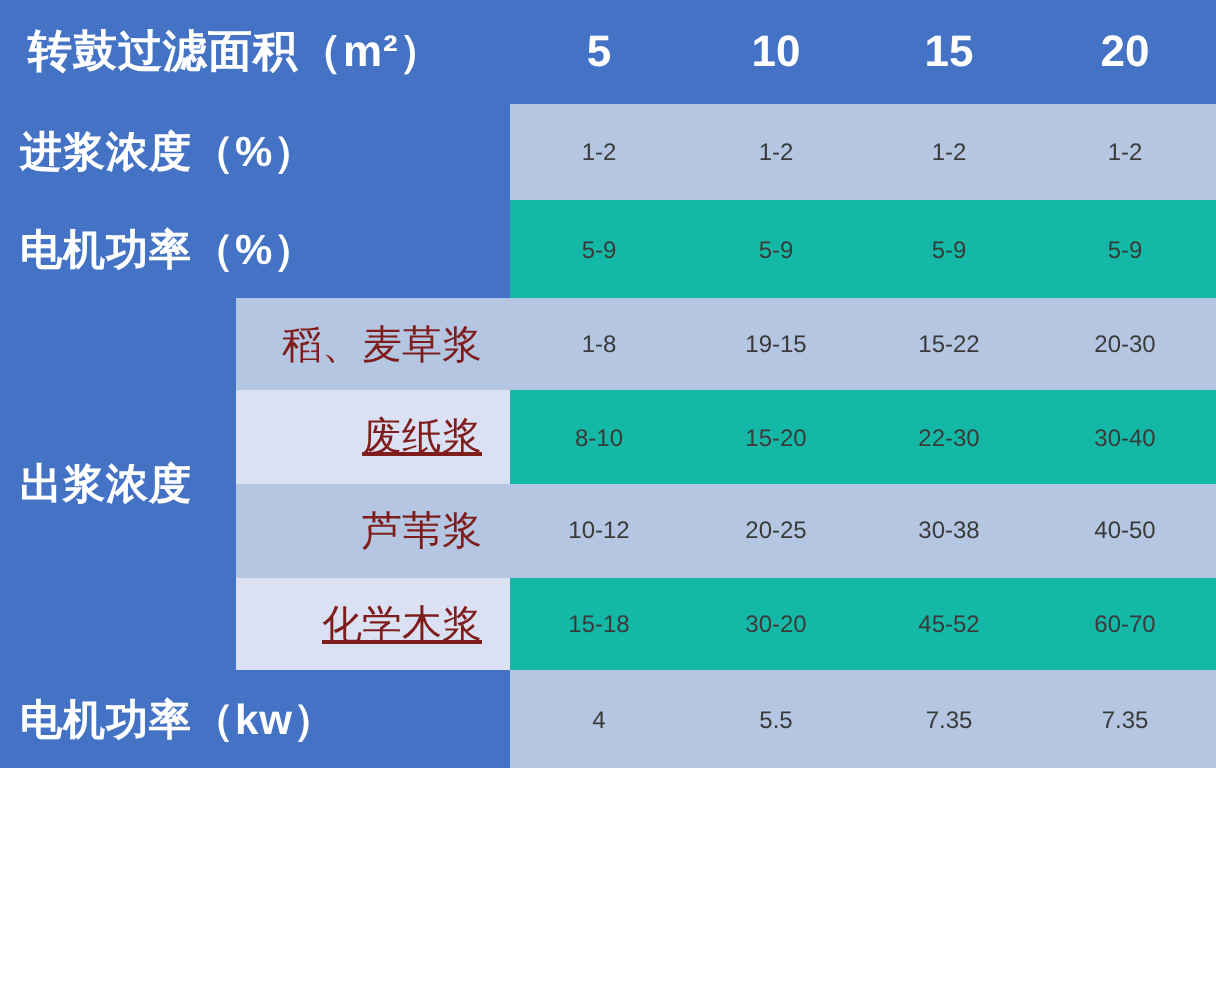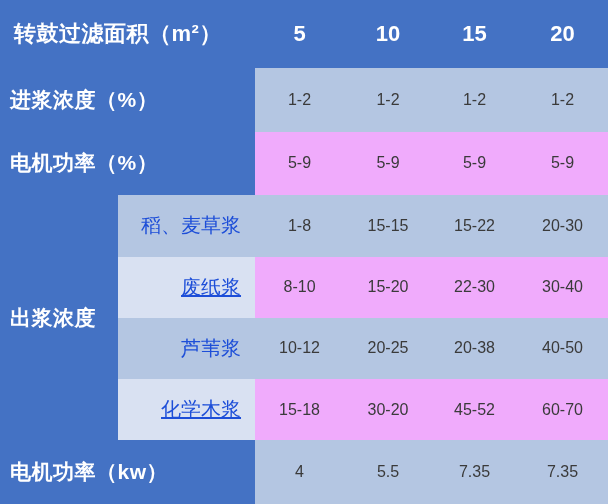--- a/index.html
+++ b/index.html
@@ -9,21 +9,21 @@
   }
   body {
     width: 608px;
     height: 504px;
     overflow: hidden;
     font-family: "Liberation Sans", "DejaVu Sans", sans-serif;
   }
 
   #spec-table {
     width: 608px;
-    height: 504px;
+    height: 384px;
     border-collapse: separate;
     border-spacing: 0;
     table-layout: fixed;
     background: #ffffff;
   }
 
   #spec-table td {
     padding: 0 10px;
     vertical-align: middle;
     border: 0;
@@ -56,31 +56,31 @@
     color: #ffffff;
     font-weight: bold;
     font-size: 22px;
     text-align: center;
     border-top: 4px solid #ffffff;
   }
 
   
   .cell {
     color: #3a3a3a;
-    font-size: 16px;
+    font-size: 12px;
     text-align: center;
     border-top: 4px solid #ffffff;
     border-left: 4px solid #ffffff;
   }
   .cell.shade-dark  { background: #b4c6e2; }
-  .cell.shade-light { background: #f0abfc; }
+  .cell.shade-light { background: #14b8a6; }
 
   
   .sublbl {
-    color: #1d4ed8;
+    color: #7f1d1d;
     font-size: 20px;
     text-align: right;
     padding-right: 14px !important;
     border-top: 4px solid #ffffff;
   }
   .sublbl.shade-dark  { background: #b4c6e2; }
   .sublbl.shade-light { background: #d9e1f2; text-decoration: underline; }
 </style>
 </head>
 <body>
@@ -117,38 +117,38 @@
       <td class="cell shade-light">5-9</td>
       <td class="cell shade-light">5-9</td>
       <td class="cell shade-light">5-9</td>
       <td class="cell shade-light">5-9</td>
     </tr>
 
     <tr>
       <td class="lbl lbl-merged" rowspan="4">出浆浓度</td>
       <td class="sublbl shade-dark">稻、麦草浆</td>
       <td class="cell shade-dark">1-8</td>
-      <td class="cell shade-dark">15-15</td>
+      <td class="cell shade-dark">19-15</td>
       <td class="cell shade-dark">15-22</td>
       <td class="cell shade-dark">20-30</td>
     </tr>
 
     <tr>
       <td class="sublbl shade-light">废纸浆</td>
       <td class="cell shade-light">8-10</td>
       <td class="cell shade-light">15-20</td>
       <td class="cell shade-light">22-30</td>
       <td class="cell shade-light">30-40</td>
     </tr>
 
     <tr>
       <td class="sublbl shade-dark">芦苇浆</td>
       <td class="cell shade-dark">10-12</td>
       <td class="cell shade-dark">20-25</td>
-      <td class="cell shade-dark">20-38</td>
+      <td class="cell shade-dark">30-38</td>
       <td class="cell shade-dark">40-50</td>
     </tr>
 
     <tr>
       <td class="sublbl shade-light">化学木浆</td>
       <td class="cell shade-light">15-18</td>
       <td class="cell shade-light">30-20</td>
       <td class="cell shade-light">45-52</td>
       <td class="cell shade-light">60-70</td>
     </tr>

